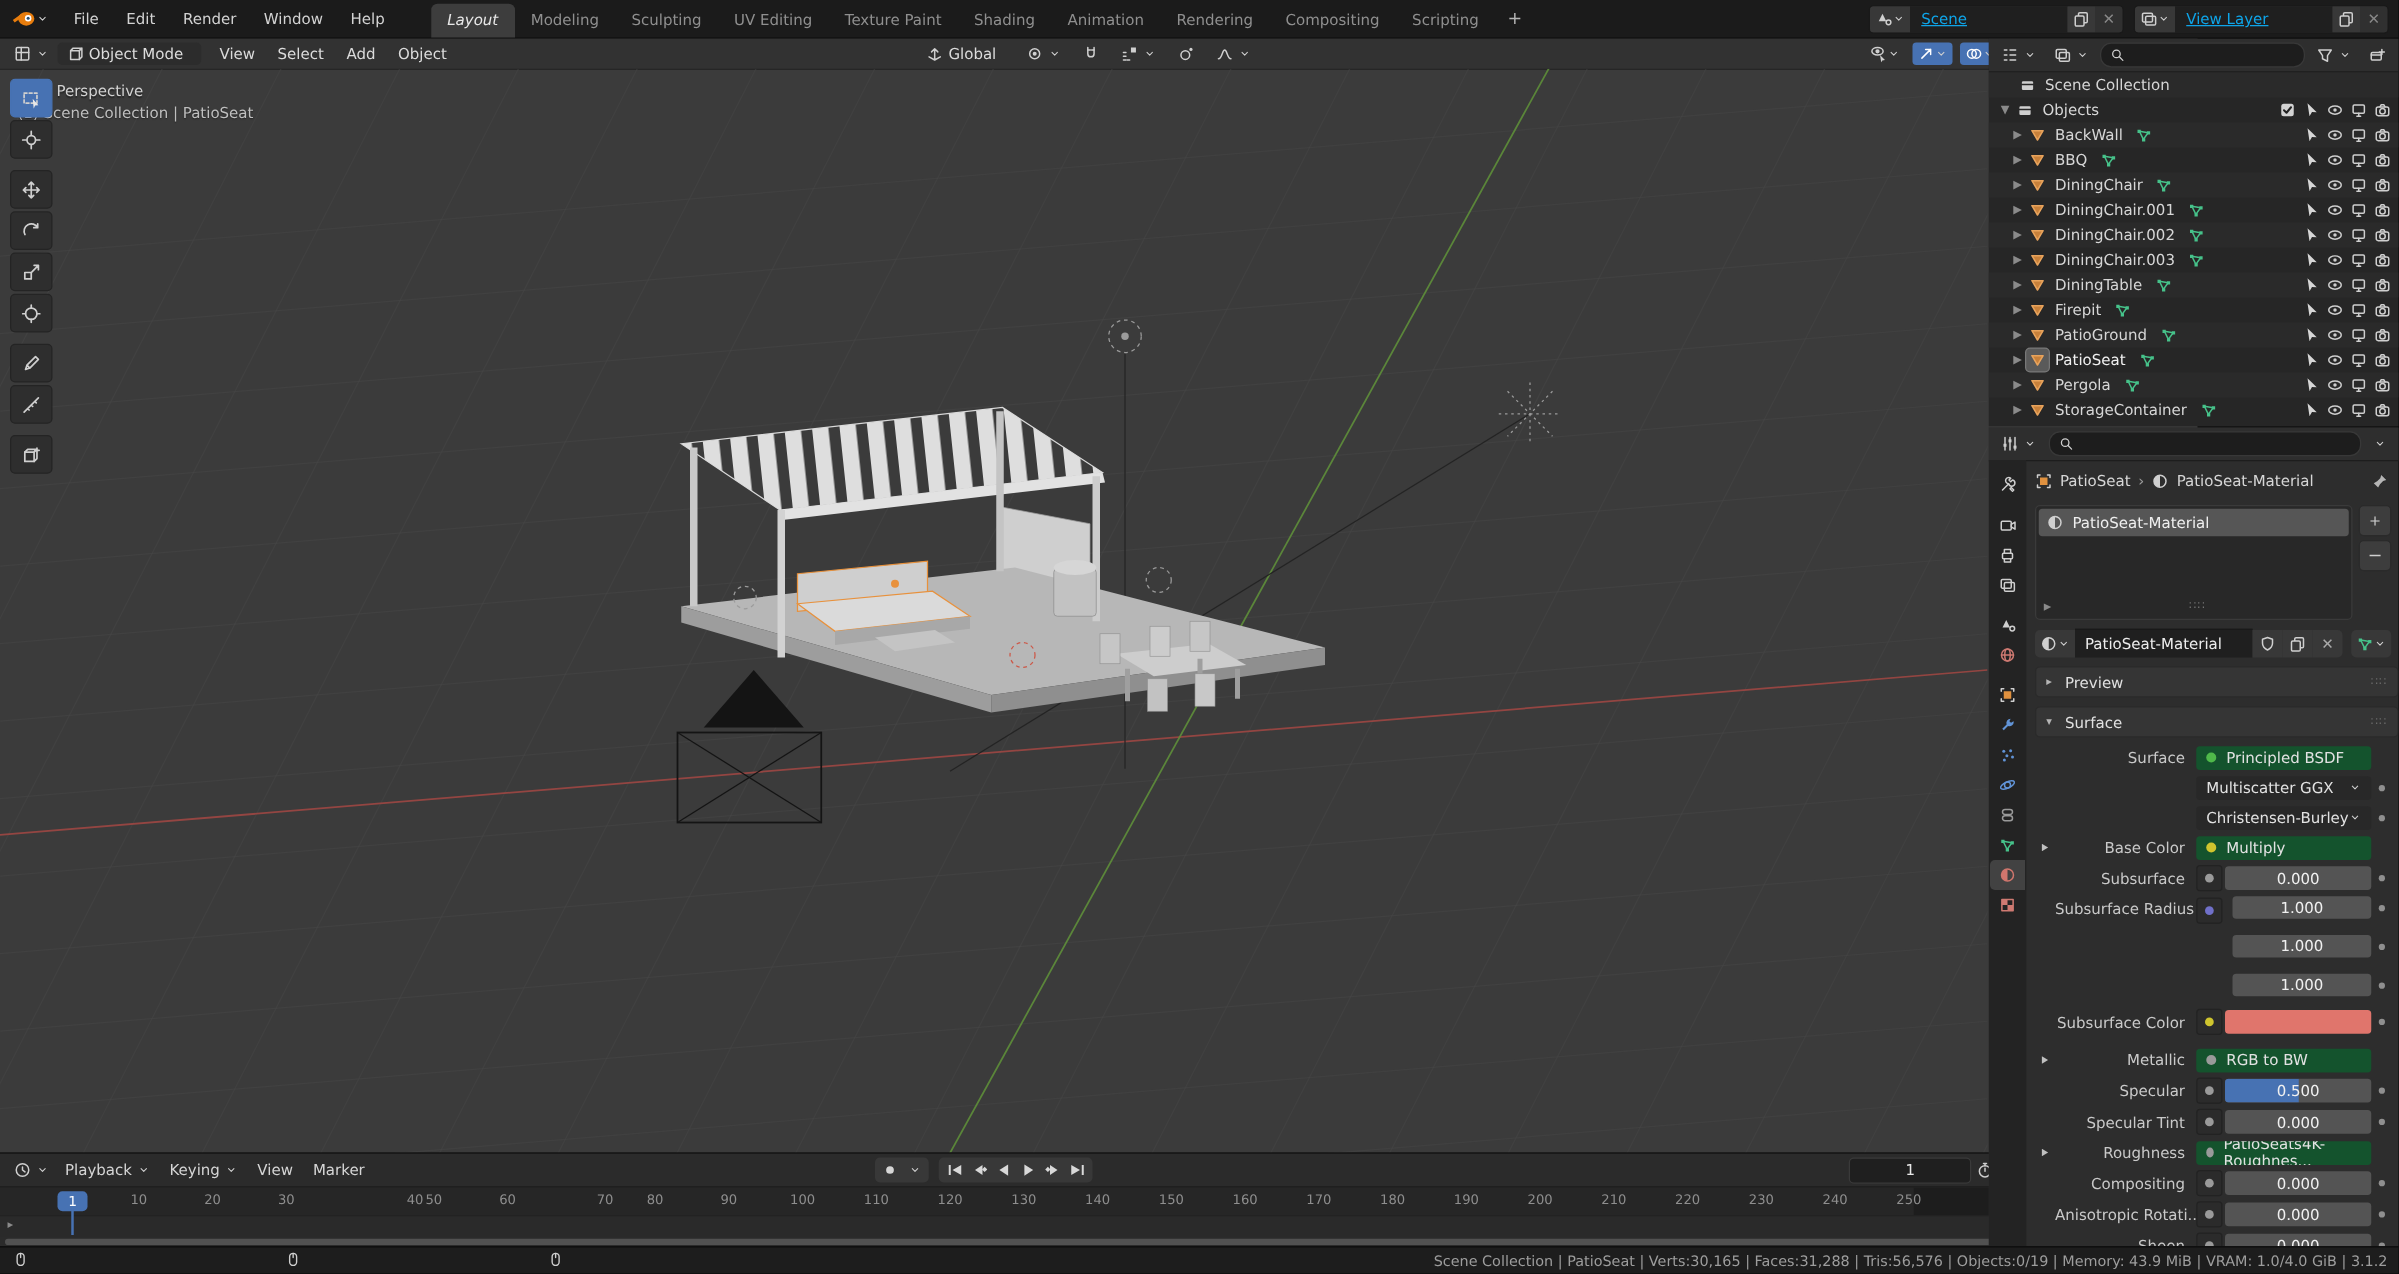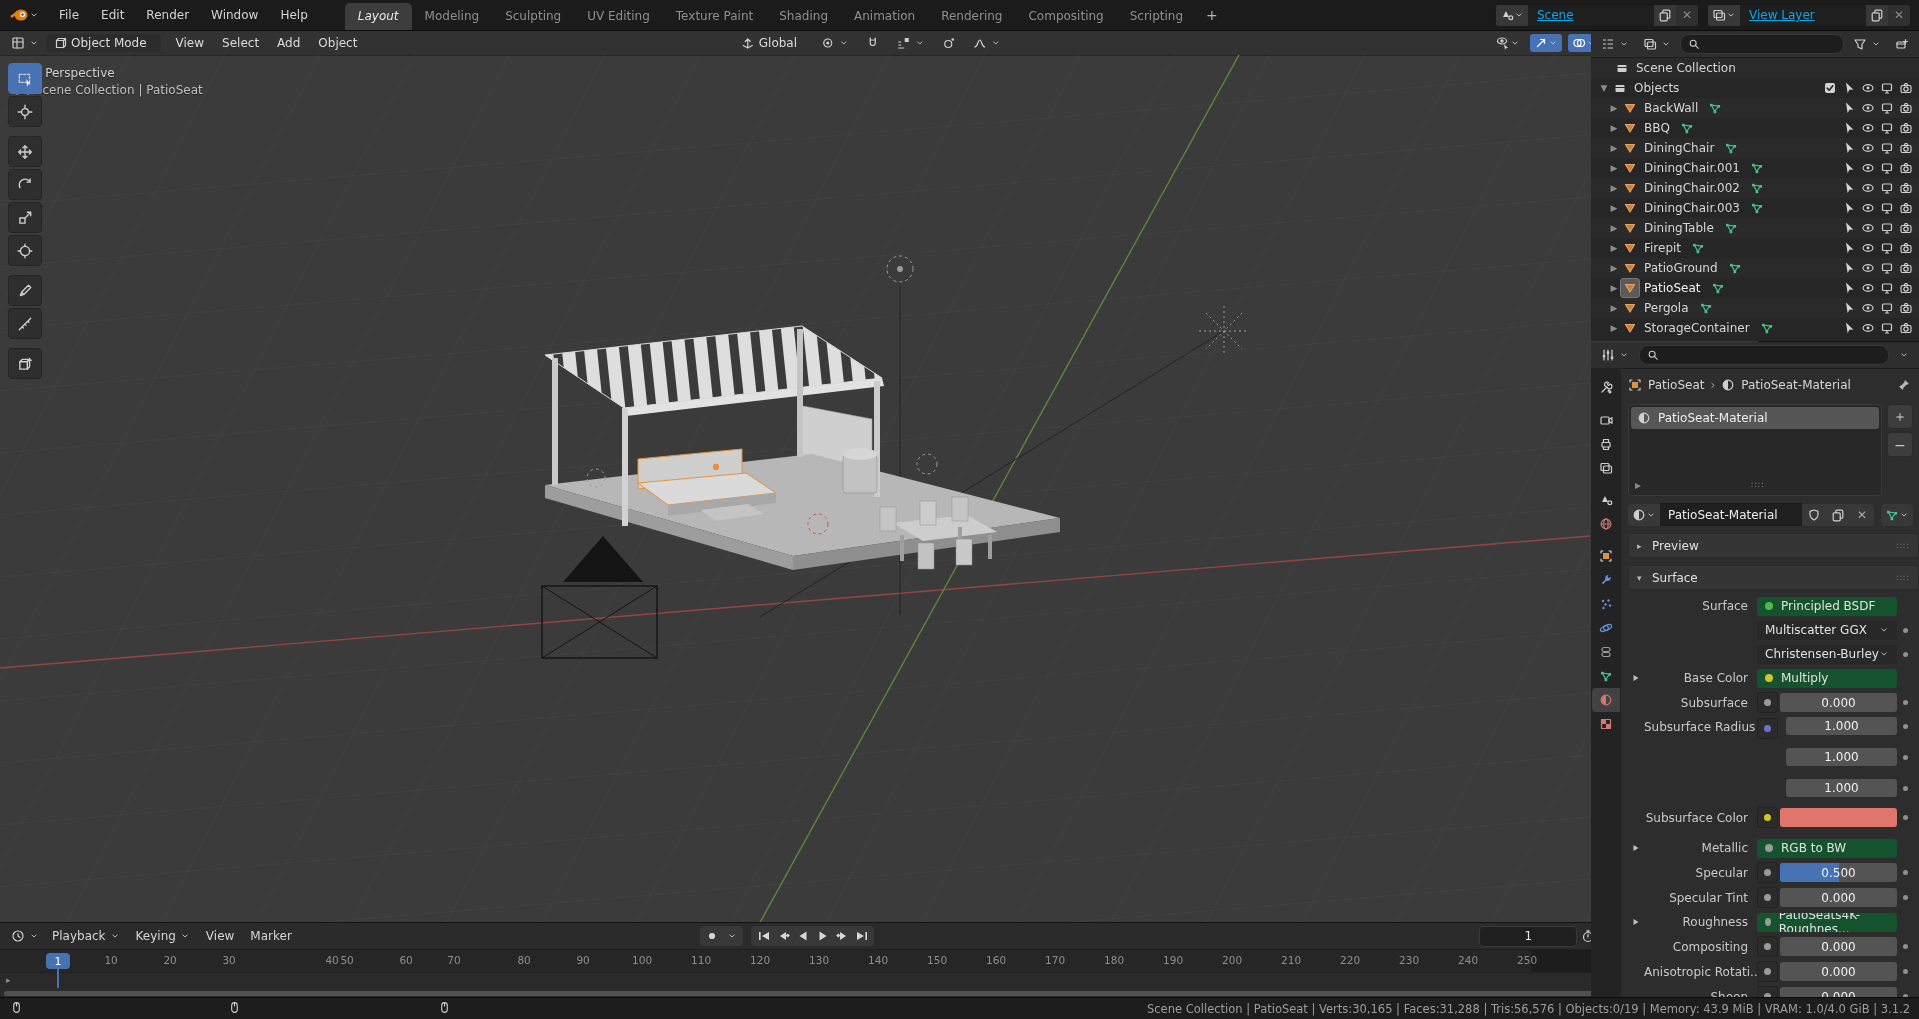--- a/index.html
+++ b/index.html
@@ -684,21 +684,21 @@
       </div>
       <div id="tl-ruler">
         <div id="outrange" style="left: 1531.1px; right: 0px;"></div>
         <div id="playhead-badge" style="left: 58px;">1</div>
       <span class="tick" style="left: 111.1px;">10</span>
           <span class="tick" style="left: 170.1px;">20</span>
           <span class="tick" style="left: 229.1px;">30</span>
           <span class="tick" style="left: 288.1px; margin-left: 44px;">40</span>
           <span class="tick" style="left: 347.1px;">50</span>
           <span class="tick" style="left: 406.1px;">60</span>
-          <span class="tick" style="left: 454px;">70</span>
+          <span class="tick" style="left: 484px;">70</span>
           <span class="tick" style="left: 524.1px;">80</span>
           <span class="tick" style="left: 583.1px;">90</span>
           <span class="tick" style="left: 642.1px;">100</span>
           <span class="tick" style="left: 701.1px;">110</span>
           <span class="tick" style="left: 760.1px;">120</span>
           <span class="tick" style="left: 819.1px;">130</span>
           <span class="tick" style="left: 878.1px;">140</span>
           <span class="tick" style="left: 937.1px;">150</span>
           <span class="tick" style="left: 996.1px;">160</span>
           <span class="tick" style="left: 1055.1px;">170</span>

